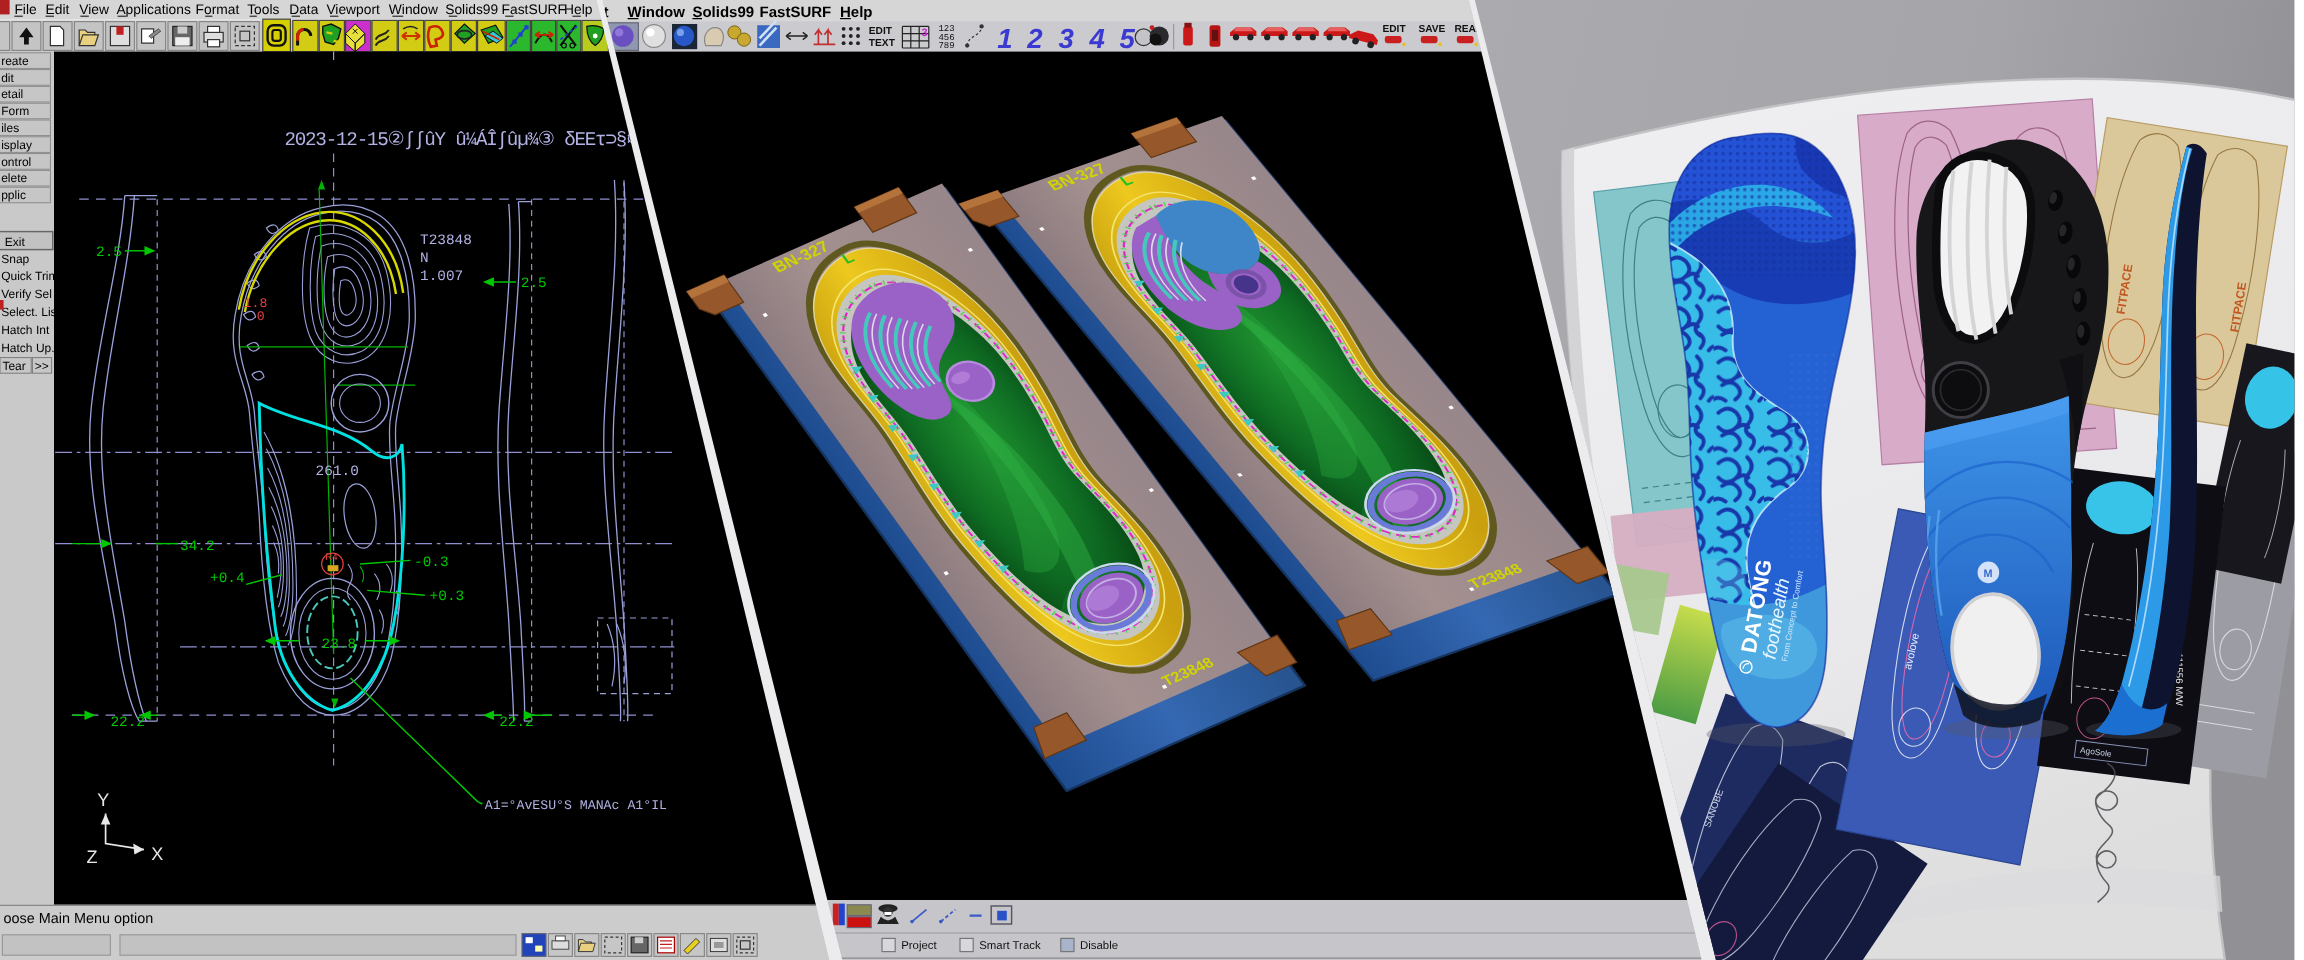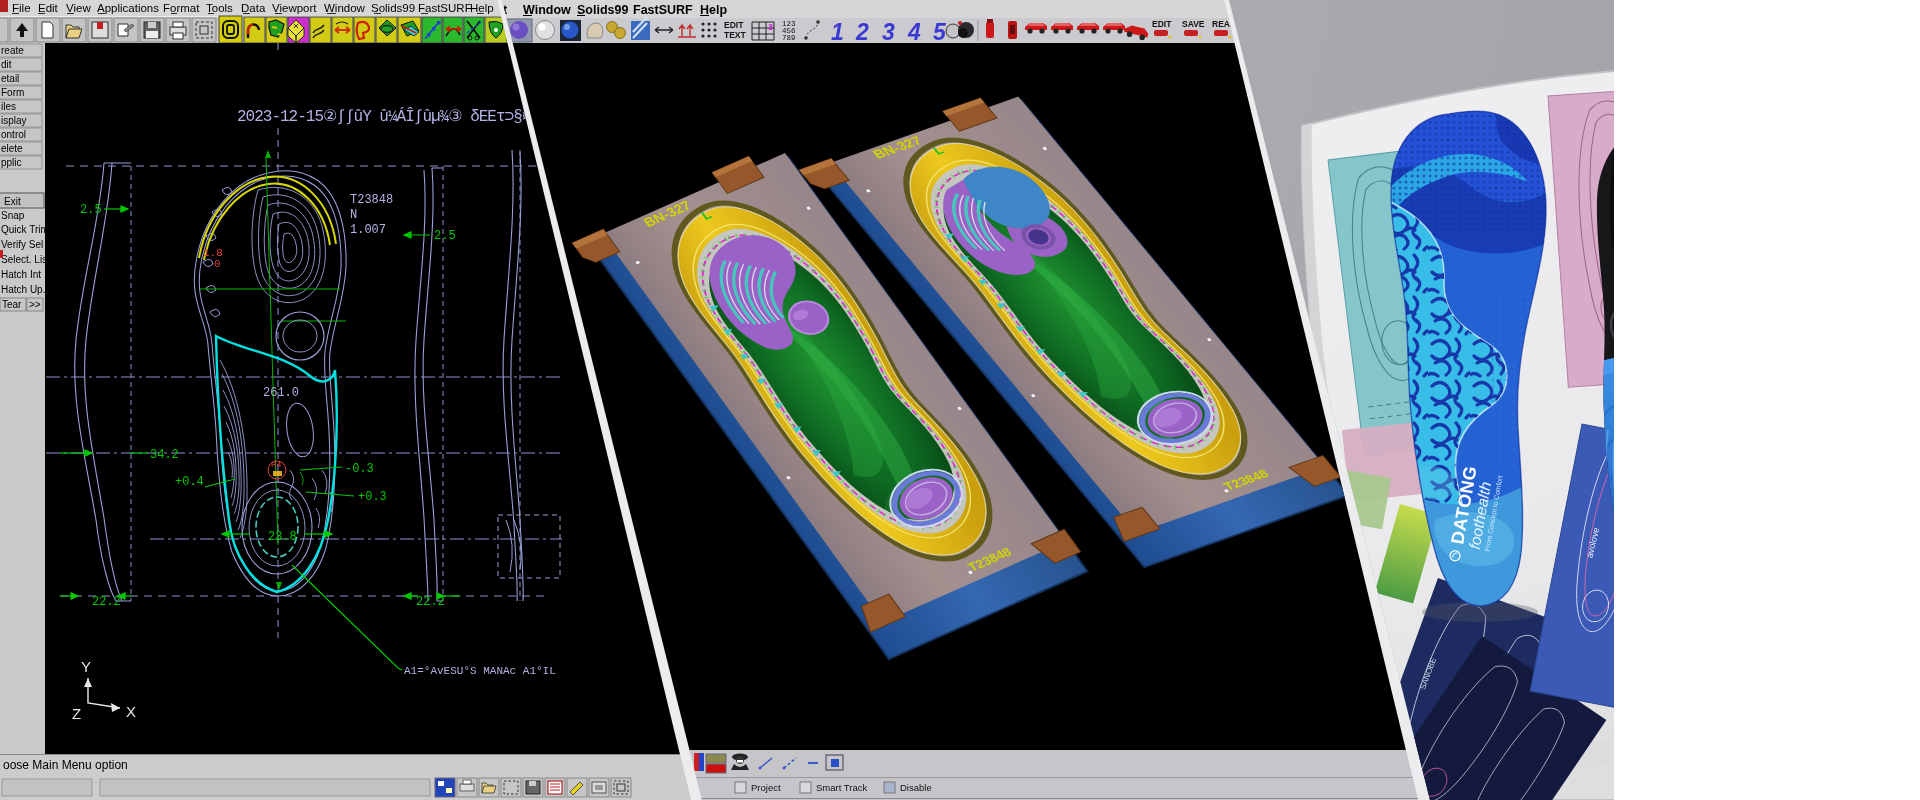--- a/index.html
+++ b/index.html
@@ -1,16 +1,16 @@
 <!DOCTYPE html>
 <html><head>
 <meta charset="utf-8">
 <style>
 html,body{margin:0;padding:0;}
-.stage{position:relative;width:1614px;height:800px;overflow:hidden;background:#ececee;font-family:"Liberation Sans",sans-serif;}
+.stage{position:relative;width:1912px;height:800px;overflow:hidden;background:#ececee;font-family:"Liberation Sans",sans-serif;}
 .panel{position:absolute;left:0;top:0;width:1920px;height:800px;}
 #pL{clip-path:polygon(0 0,497px 0,691px 800px,0 800px);}
 #pM{clip-path:polygon(502px 0,1224px 0,1418px 800px,702px 800px);}
 #pR{clip-path:polygon(1229px 0,1920px 0,1920px 800px,1430px 800px);}
 svg{position:absolute;left:0;top:0;display:block;}
 </style>
 </head>
 <body>
 <div class="stage">
 

